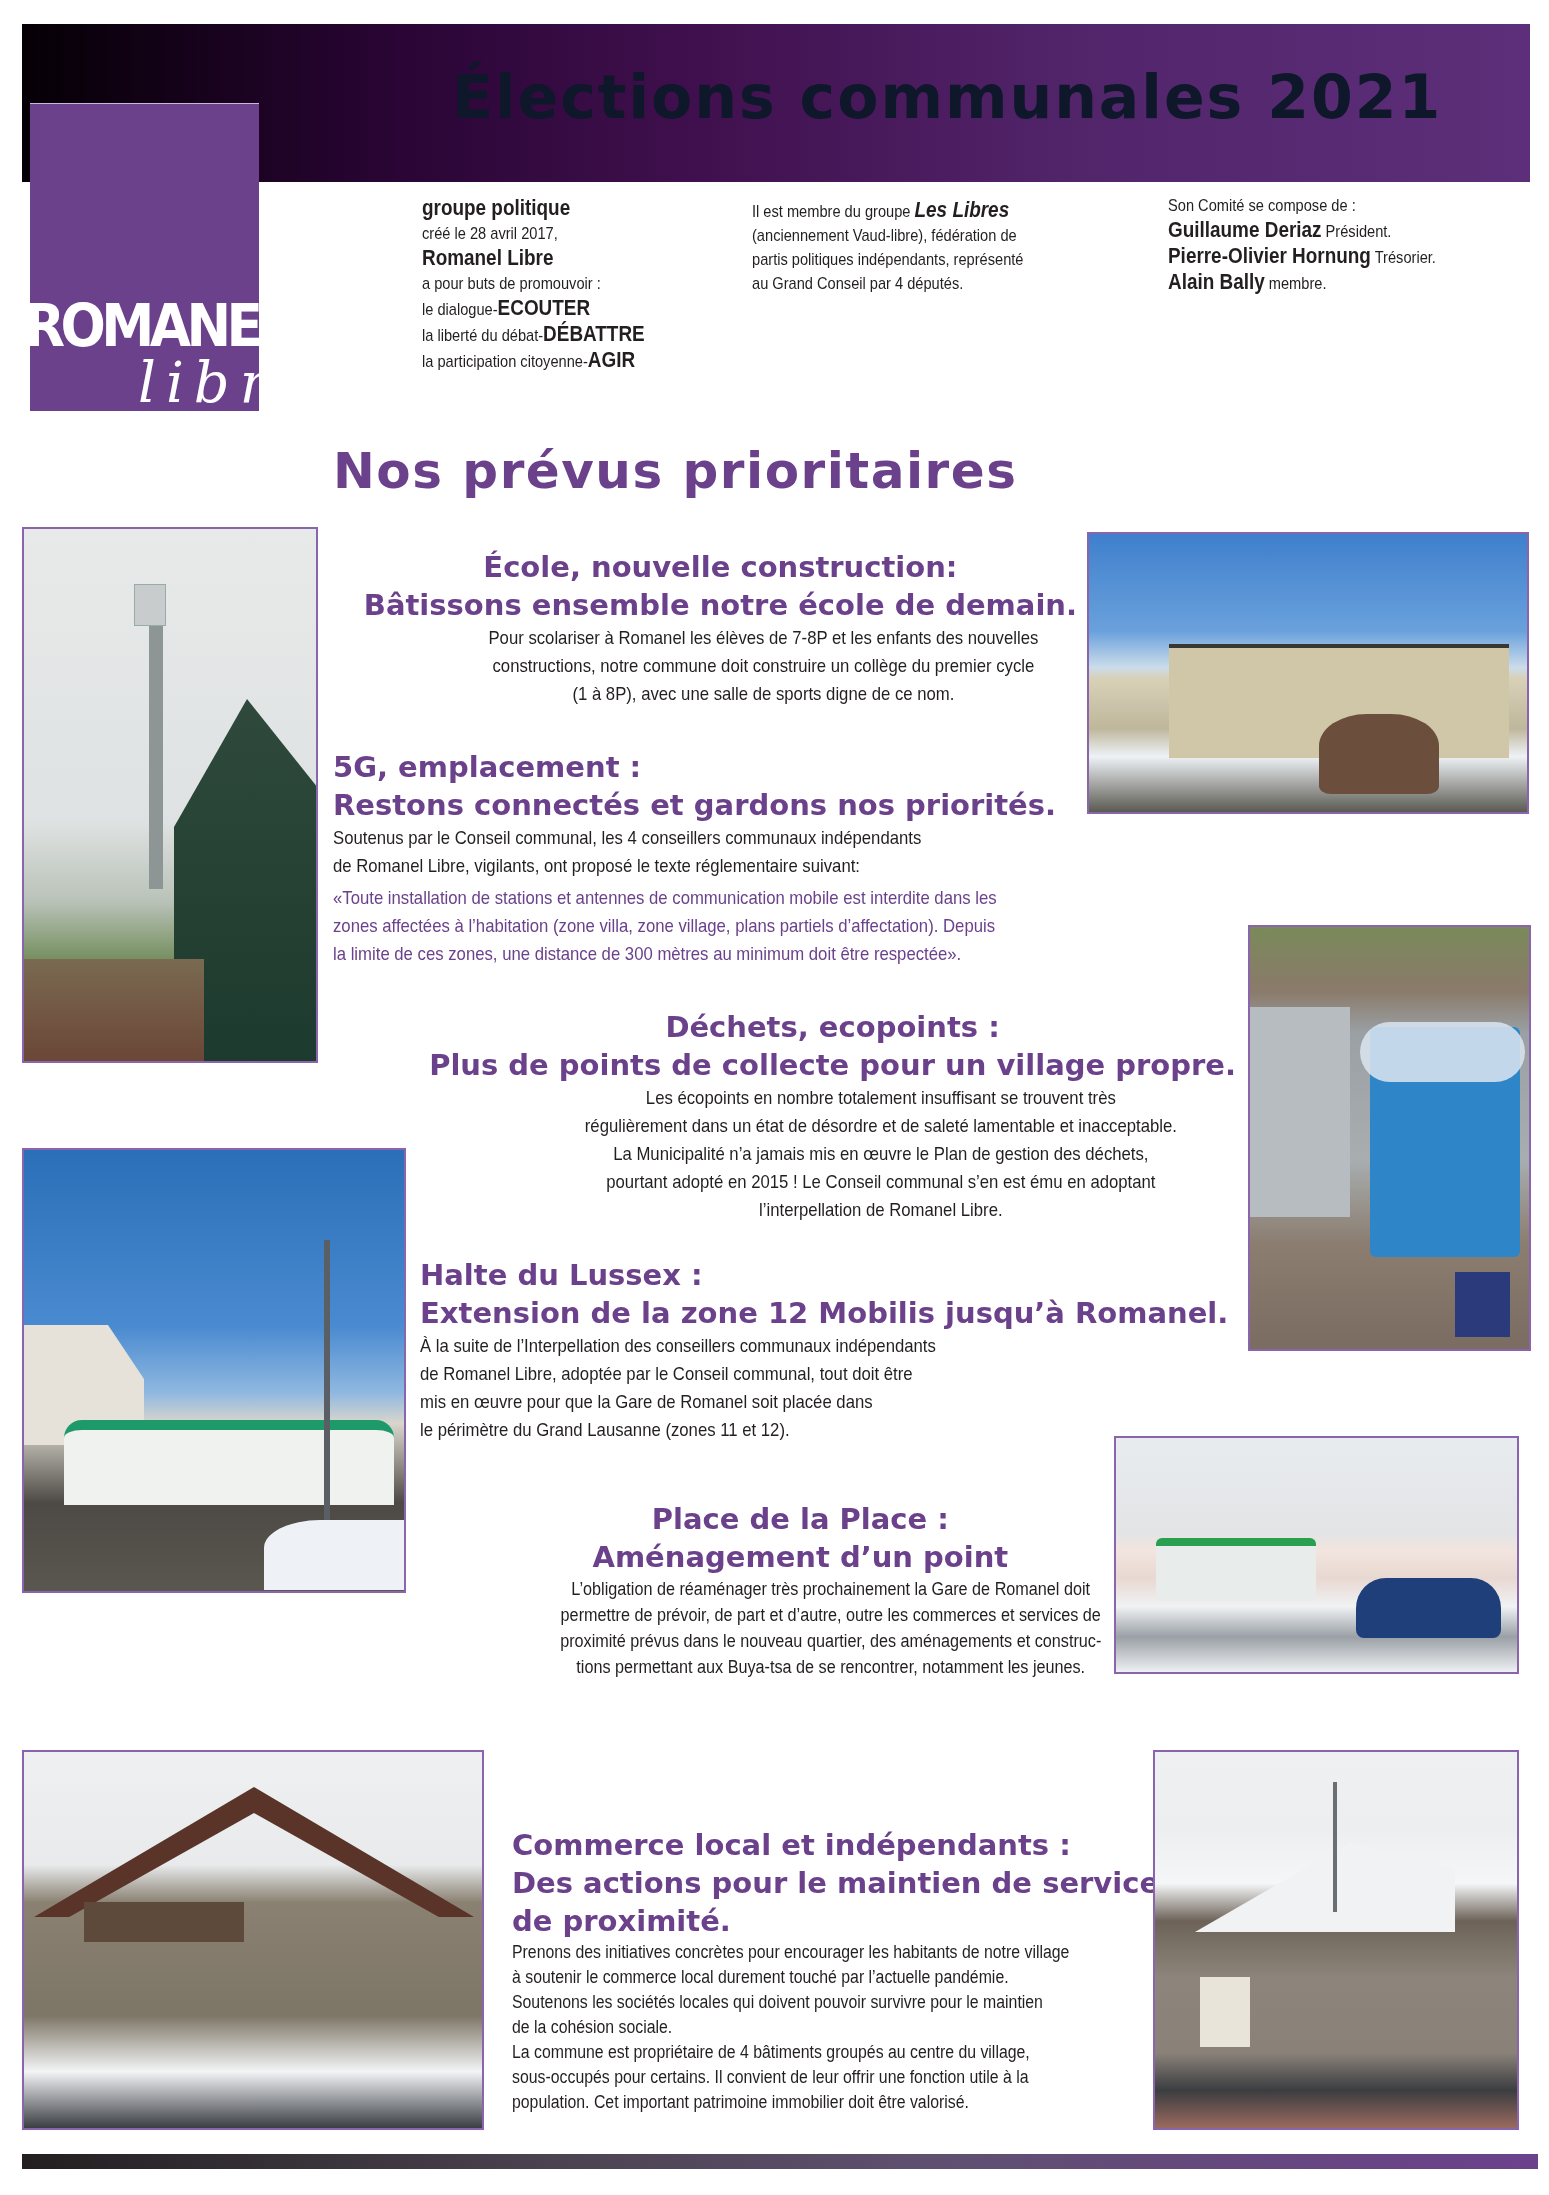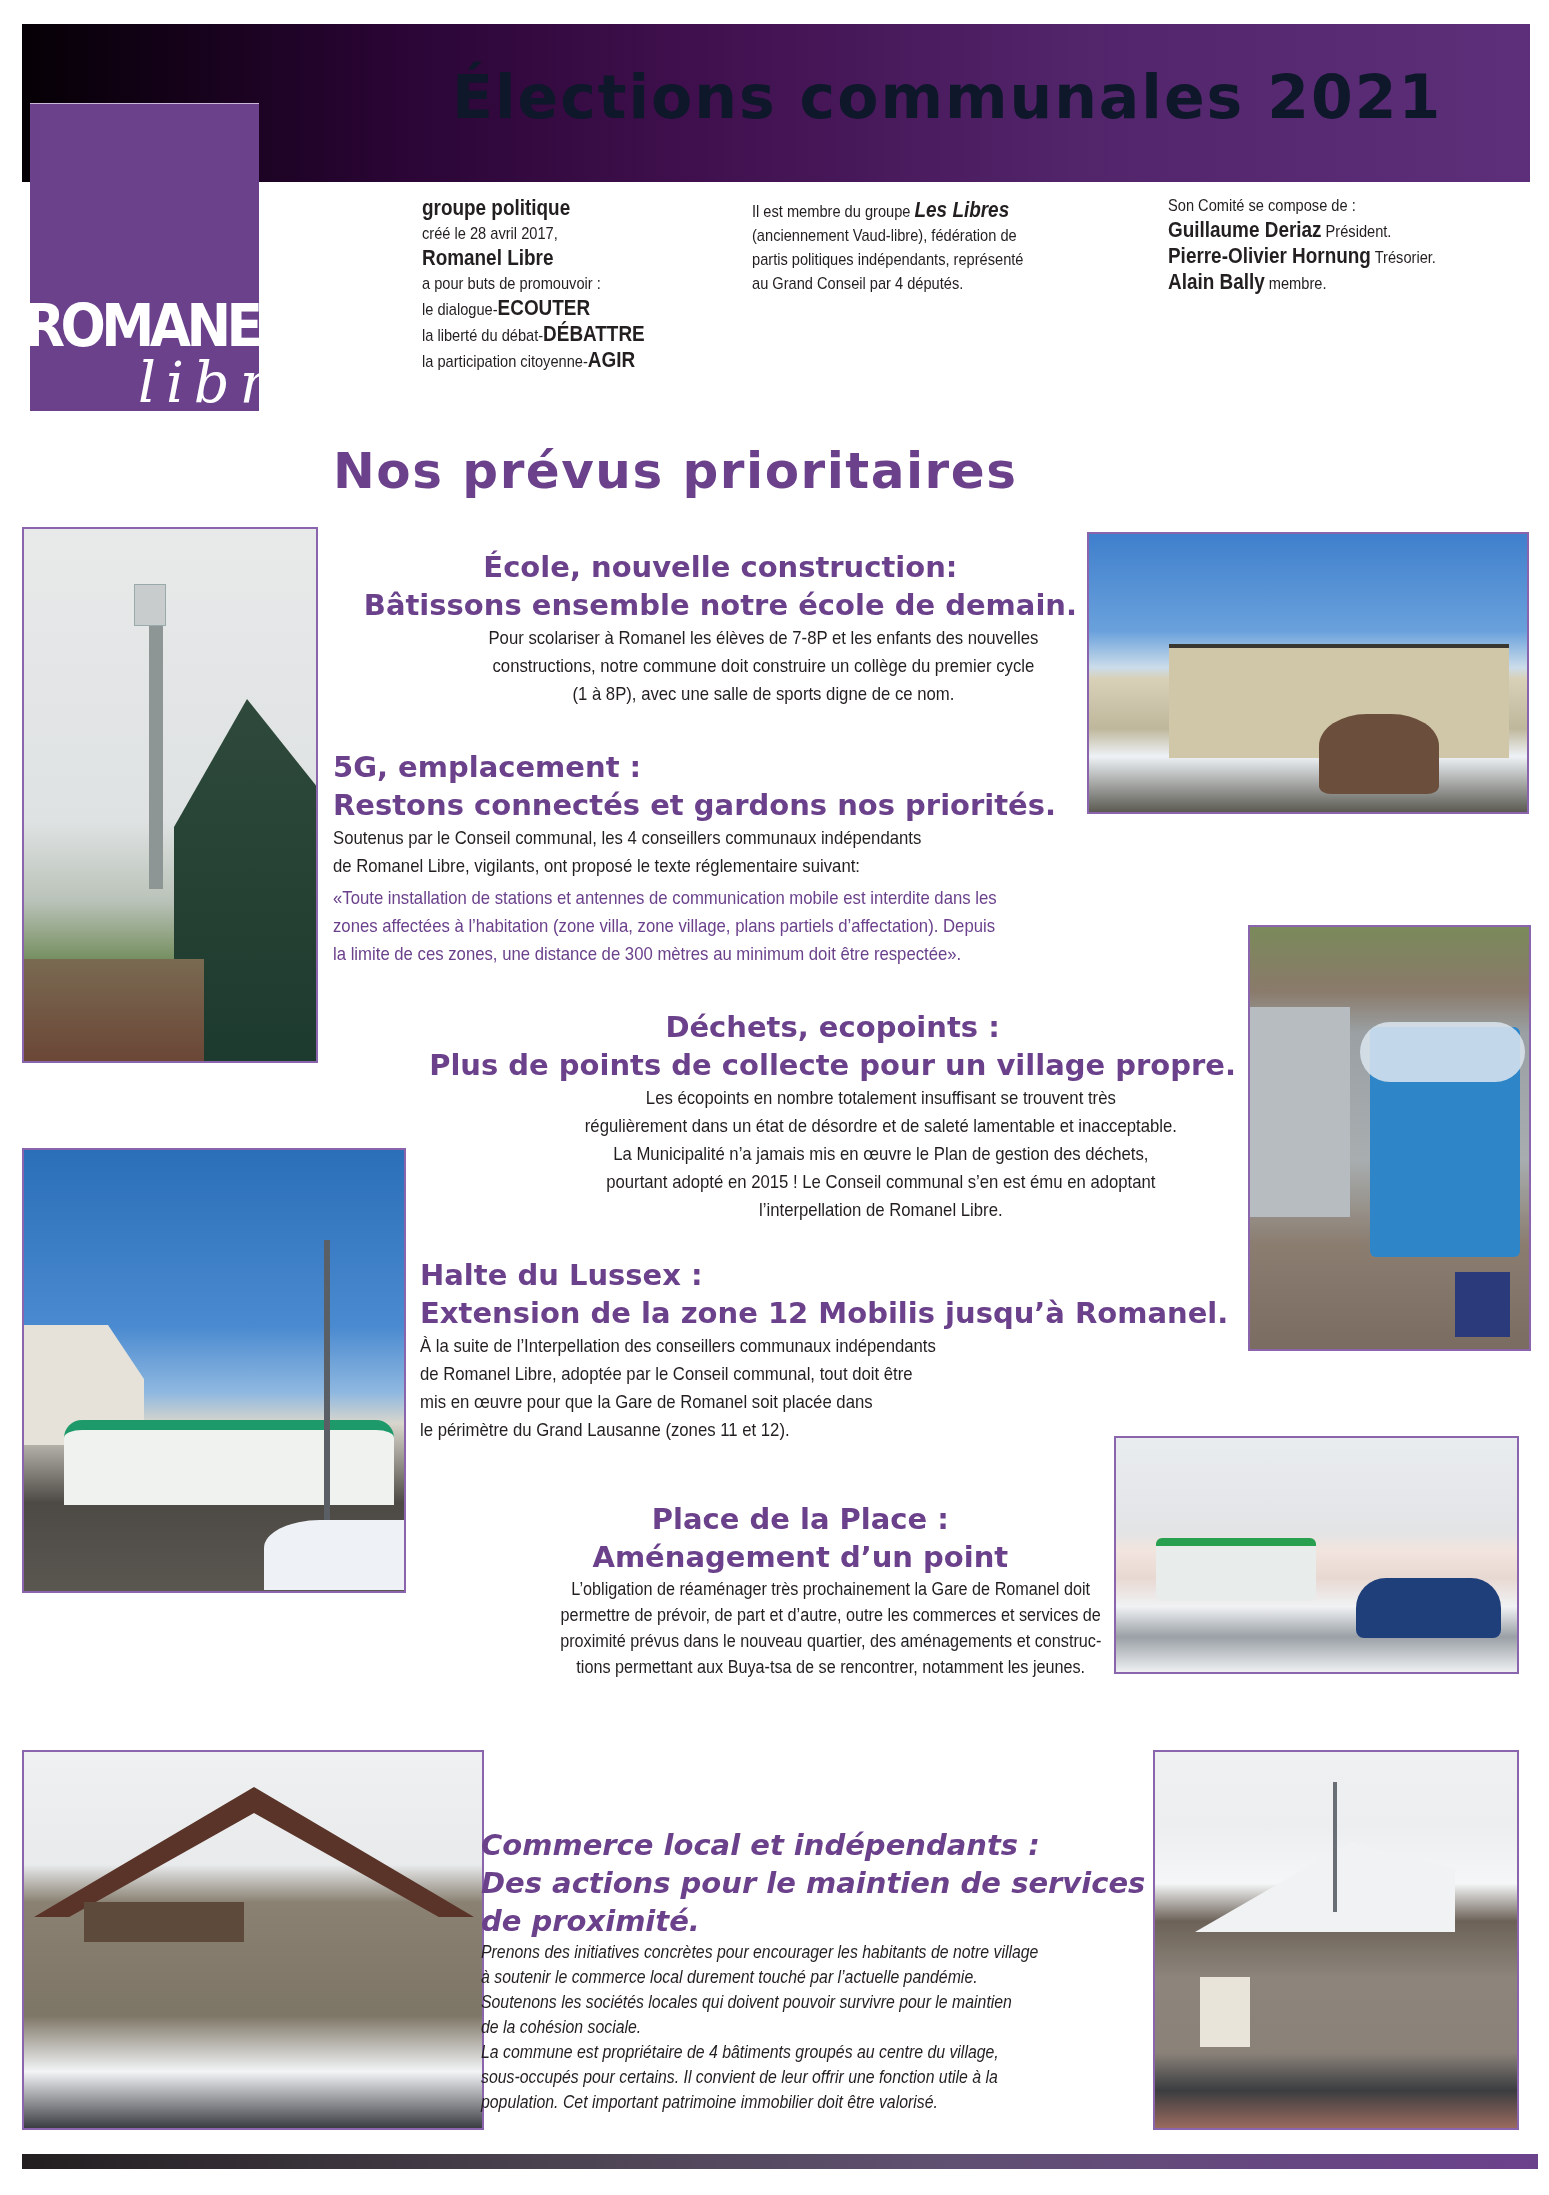--- a/index.html
+++ b/index.html
@@ -143,21 +143,21 @@
   <div class="p cond" style="font-size:18px; line-height:26px; transform:scaleX(0.9); transform-origin:right;">proximité prévus dans le nouveau quartier, des aménagements et construc-</div>
   <div class="p cond" style="font-size:18px; line-height:26px; transform:scaleX(0.9); transform-origin:right;">tions permettant aux Buya-tsa de se rencontrer, notamment les jeunes.</div>
 </div>
 
 <div class="abs photo" style="left:22px; top:1750px; width:462px; height:380px;
   background:linear-gradient(180deg,#eef0f2 0%,#e8eaec 30%,#8a8172 40%,#7d7565 70%,#f2f4f6 85%,#3a3d42 100%);">
   <div style="position:absolute; left:10px; top:35px; width:440px; height:130px; background:#5a3428; clip-path:polygon(0 100%,50% 0,100% 100%,92% 100%,50% 20%,8% 100%);"></div>
   <div style="position:absolute; left:60px; top:150px; width:160px; height:40px; background:#5e4a3a;"></div>
 </div>
 
-<div class="abs" style="left:481px; top:1826px;font-style:italic;">
+<div class="abs" style="left:512px; top:1826px;">
   <div class="h">Commerce local et indépendants :</div>
   <div class="h">Des actions pour le maintien de services</div>
   <div class="h">de proximité.</div>
   <div class="p cond" style="font-size:18px; line-height:25px; transform:scaleX(0.88); transform-origin:left;">Prenons des initiatives concrètes pour encourager les habitants de notre village</div>
   <div class="p cond" style="font-size:18px; line-height:25px; transform:scaleX(0.88); transform-origin:left;">à soutenir le commerce local durement touché par l’actuelle pandémie.</div>
   <div class="p cond" style="font-size:18px; line-height:25px; transform:scaleX(0.88); transform-origin:left;">Soutenons les sociétés locales qui doivent pouvoir survivre pour le maintien</div>
   <div class="p cond" style="font-size:18px; line-height:25px; transform:scaleX(0.88); transform-origin:left;">de la cohésion sociale.</div>
   <div class="p cond" style="font-size:18px; line-height:25px; transform:scaleX(0.88); transform-origin:left;">La commune est propriétaire de 4 bâtiments  groupés au centre du village,</div>
   <div class="p cond" style="font-size:18px; line-height:25px; transform:scaleX(0.88); transform-origin:left;">sous-occupés pour certains. Il  convient de leur offrir une fonction utile à la</div>
   <div class="p cond" style="font-size:18px; line-height:25px; transform:scaleX(0.88); transform-origin:left;">population. Cet important patrimoine immobilier doit être valorisé.</div>

